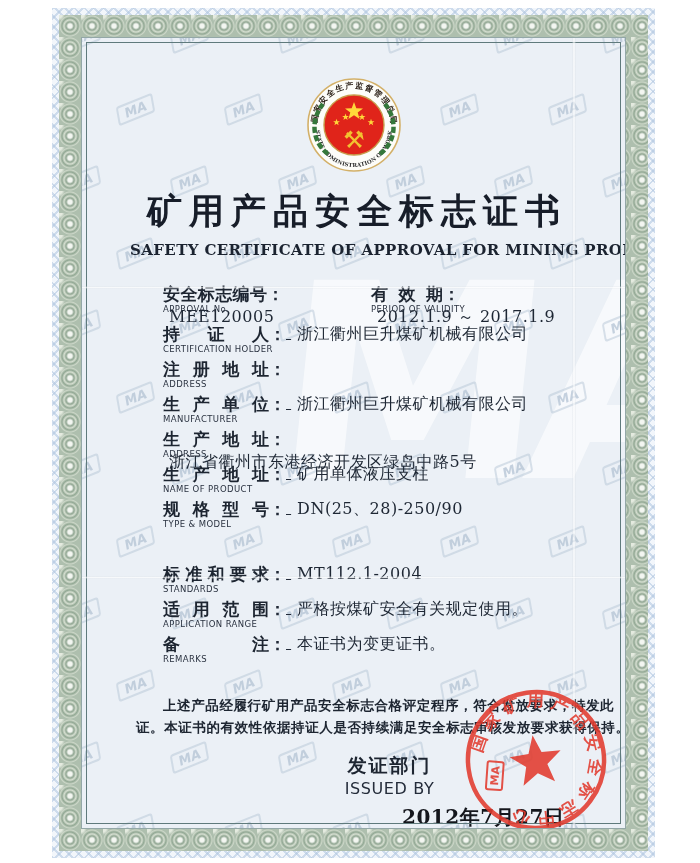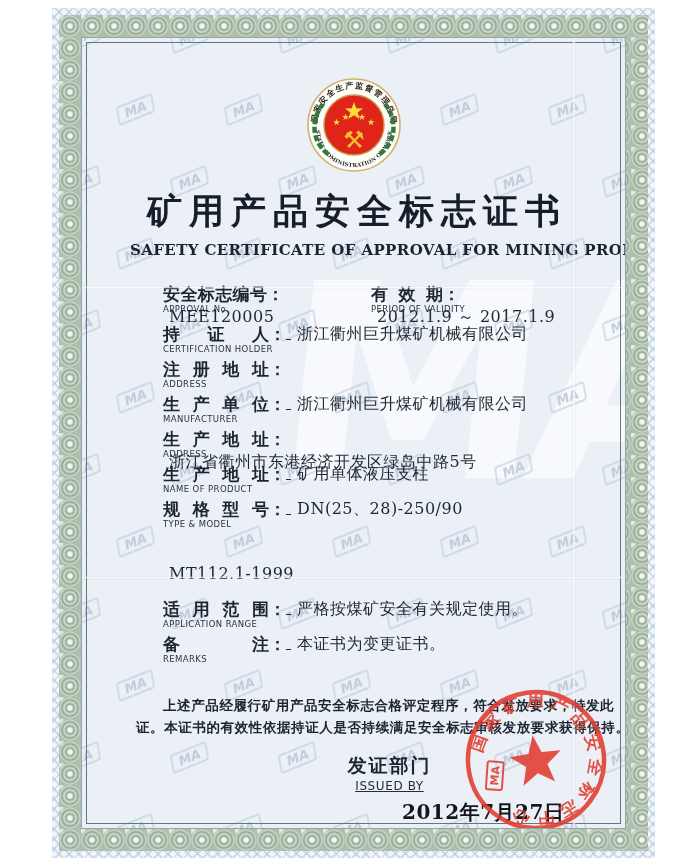--- a/index.html
+++ b/index.html
@@ -71,21 +71,21 @@
   .ap-right{flex:1;position:relative;}
   .lz-ap{width:104px;}
   .lz-vd{width:72px;}
   .group2{margin-top:30px;}
   .declaration{
     margin:26px auto 0 6px;width:505px;font-size:13.5px;font-weight:600;color:#1d2531;
     line-height:1.65;text-indent:2em;letter-spacing:.6px;
   }
   .issuer{margin-top:14px;text-align:center;margin-left:72px;}
   .issuer-zh{font-size:19px;font-weight:bold;letter-spacing:2px;color:#1d2531;}
-  .issuer-en{font-size:12px;letter-spacing:.6px;color:#242c3a;font-family:"DejaVu Sans","Liberation Sans",sans-serif;text-decoration:underline;}
+  .issuer-en{font-size:16px;letter-spacing:.6px;color:#242c3a;font-family:"DejaVu Sans","Liberation Sans",sans-serif;}
   .issue-date{margin-top:6px;margin-left:272px;font-size:20px;font-weight:bold;color:#14161c;letter-spacing:.5px;}
   
   .stamp{position:absolute;left:372px;top:640px;width:164px;height:164px;z-index:5;transform:rotate(-8deg);opacity:.88;}
 </style>
 </head>
 <body>
 
 <div class="cert">
   <div class="lace"></div>
   <div class="band"></div>
@@ -240,21 +240,23 @@
           <span class="val">矿用单体液压支柱</span>
         </div>
         <div class="row">
           <span class="lbl"><span class="lz lz-w">规格型号</span><span class="colon">：</span>
             <span class="le">TYPE &amp; MODEL</span></span>
           <span class="val">DN(25、28)-250/90</span>
         </div>
 
         <div class="group2">
           <div class="row">
-            <span class="val">MT112.1-1999</span>
+            <span class="lbl"><span class="lz lz-w">标准和要求</span><span class="colon">：</span>
+              <span class="le">STANDARDS</span></span>
+            <span class="val">MT112.1-2004</span>
           </div>
           <div class="row">
             <span class="lbl"><span class="lz lz-w">适用范围</span><span class="colon">：</span>
               <span class="le">APPLICATION RANGE</span></span>
             <span class="val">严格按煤矿安全有关规定使用。</span>
           </div>
           <div class="row">
             <span class="lbl"><span class="lz lz-w">备注</span><span class="colon">：</span>
               <span class="le">REMARKS</span></span>
             <span class="val">本证书为变更证书。</span>

